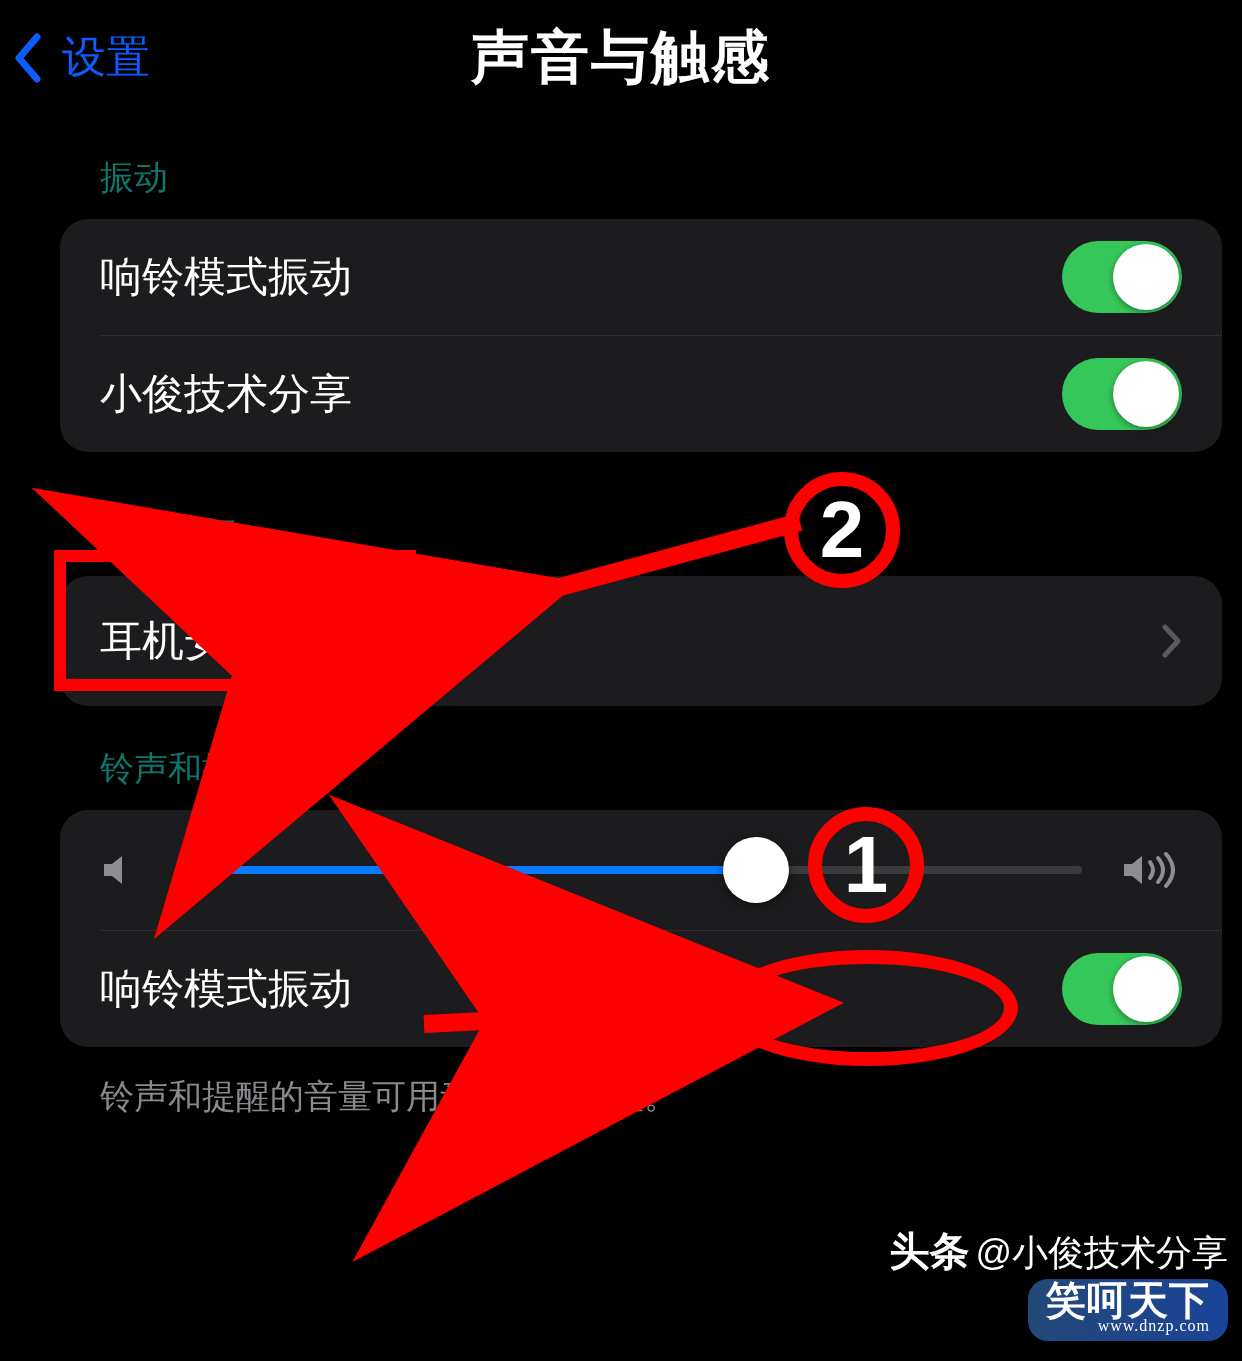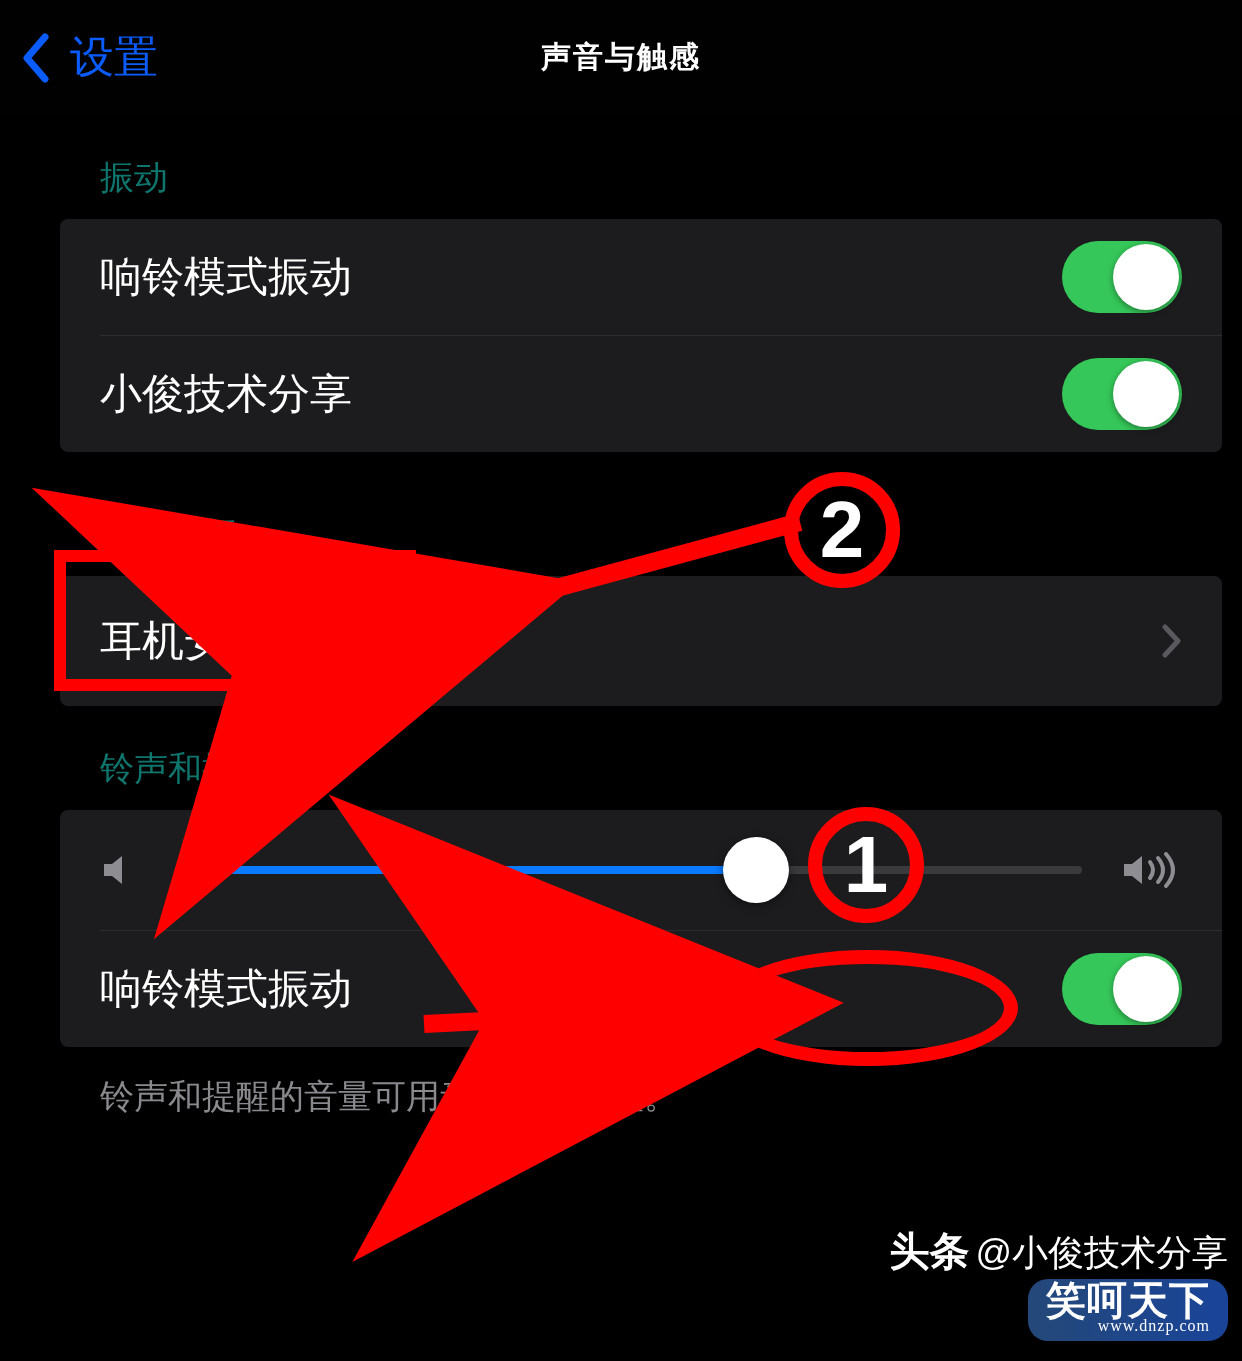--- a/index.html
+++ b/index.html
@@ -17,36 +17,36 @@
     height: 115px;
     display: flex;
     align-items: center;
     position: relative;
     background: #010101;
   }
   .back {
     display: flex;
     align-items: center;
     position: absolute;
-    left: 20px;
+    left: 12px;
     top: 0;
     height: 115px;
     color: #0a5cff;
     font-size: 44px;
     cursor: pointer;
   }
   .back .chev {
     width: 30px;
     height: 50px;
     margin-right: 20px;
   }
   .title {
     width: 100%;
     text-align: center;
-    font-size: 30px;
+    font-size: 58px;
     font-weight: 600;
     letter-spacing: 2px;
   }
   .scroll-area {
     position: absolute;
     top: 115px;
     left: 0;
     right: 20px;
     bottom: 0;
     padding-left: 60px;
@@ -54,21 +54,21 @@
   }
   .section-label {
     color: #0f766e;
     font-size: 34px;
     margin-top: 40px;
     margin-bottom: 18px;
     padding-left: 40px;
   }
   .group {
     background: #1c1c1e;
-    border-radius: 8px;
+    border-radius: 28px;
     overflow: hidden;
   }
   .row {
     display: flex;
     align-items: center;
     height: 116px;
     padding: 0 40px;
     position: relative;
   }
   .row-label {

